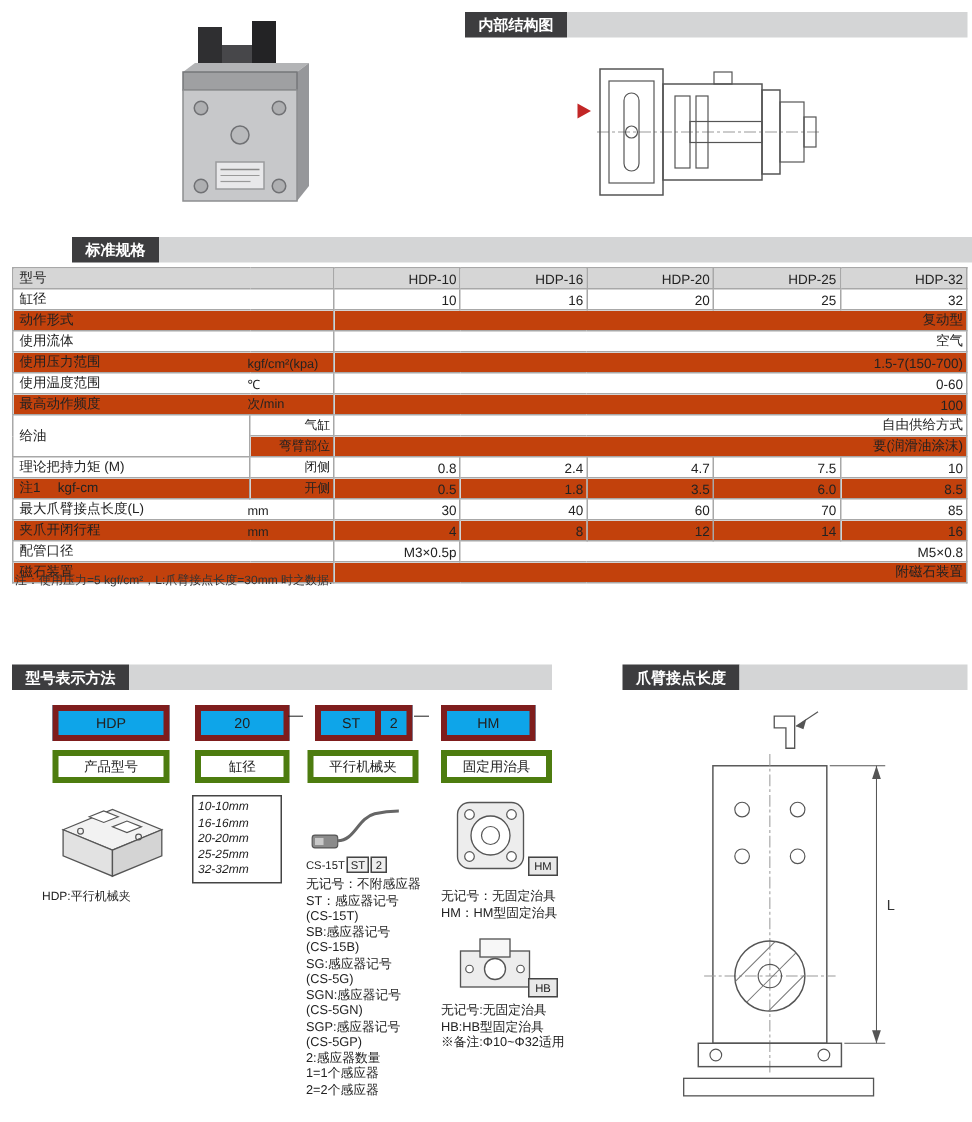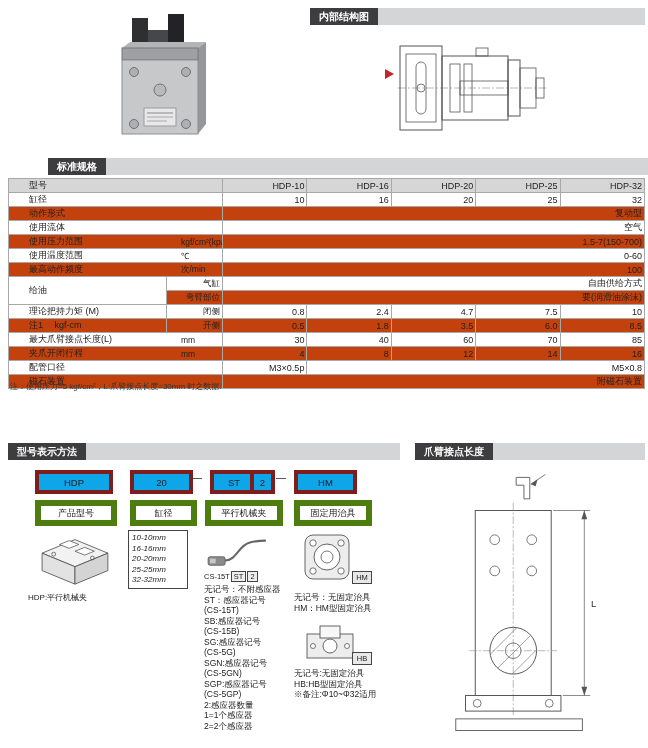--- a/index.html
+++ b/index.html
@@ -10,35 +10,35 @@
   
   .sec-hdr{position:absolute;display:flex;align-items:stretch;height:17px;}
   .sec-tag{background:#3d3d3f;color:#fff;font-size:10px;font-weight:bold;
            padding:0 9px;display:flex;align-items:center;white-space:nowrap;}
   .sec-bar{flex:1;background:#d4d5d6;}
 
   
   table.spec{border-collapse:collapse;table-layout:fixed;width:637px;font-size:9px;}
   table.spec td{border:1px solid #a8a8a8;height:12px;padding:0 2px;text-align:right;
                 overflow:hidden;white-space:nowrap;}
-  table.spec td.lab{text-align:left;padding-left:20px;}
+  table.spec td.lab{text-align:left;padding-left:4px;}
   table.spec td.sub{font-size:8.5px;}
   tr.hd{background:#d6d6d6;}
   tr.w{background:#ffffff;}
   tr.g{background:#c2410c;}
   .labflex{display:flex;align-items:center;}
   .lname{flex:0 0 152px;}
   .lunit{font-size:8.5px;}
 
   .note{position:absolute;font-size:8px;color:#333;}
 
   
   .mbox{position:absolute;height:16px;border:4px solid #7f1d1d;background:#0ea5e9;
         font-size:9.5px;font-weight:normal;display:flex;align-items:center;justify-content:center;}
-  .lbox{position:absolute;height:14px;border:6px solid #4d7c0f;background:#fff;
+  .lbox{position:absolute;height:14px;border:4px solid #4d7c0f;background:#fff;
         font-size:9px;display:flex;align-items:center;justify-content:center;}
   .mdash{position:absolute;font-size:10px;color:#222;}
   .optbox{position:absolute;border:1px solid #444;background:#fff;font-size:8px;
           line-height:10.5px;padding:2px 3px;}
   .tinylines{position:absolute;font-size:8.5px;line-height:10.5px;color:#222;}
   .tinynote{position:absolute;font-size:8px;color:#222;}
   .cap{position:absolute;display:flex;align-items:center;font-size:7.5px;gap:1px;}
   .capbox{border:1px solid #444;padding:0 2px;background:#eee;}
   .tagbox{position:absolute;border:1px solid #444;background:#e8e8e8;font-size:7.5px;
           width:18px;height:11px;display:flex;align-items:center;justify-content:center;}
@@ -227,21 +227,21 @@
       <tr class="g">
         <td class="lab" colspan="2">磁石装置</td>
         <td colspan="5">附磁石装置</td>
       </tr>
     </tbody>
       </table>
   </div>
 
   <div class="note" style="left:10px;top:381px;">注：使用压力=5 kgf/cm²，L:爪臂接点长度=30mm 时之数据.</div>
 
-  <div class="sec-hdr" style="left:8px;top:443px;width:392px;">
+  <div class="sec-hdr" style="left:8px;top:443px;width:360px;">
     <span class="sec-tag">型号表示方法</span>
     <span class="sec-bar"></span>
   </div>
 
   <div class="sec-hdr" style="left:415px;top:443px;width:230px;">
     <span class="sec-tag">爪臂接点长度</span>
     <span class="sec-bar"></span>
   </div>
 
   <div class="mbox" style="left:35px;top:470px;width:70px;">HDP</div>

